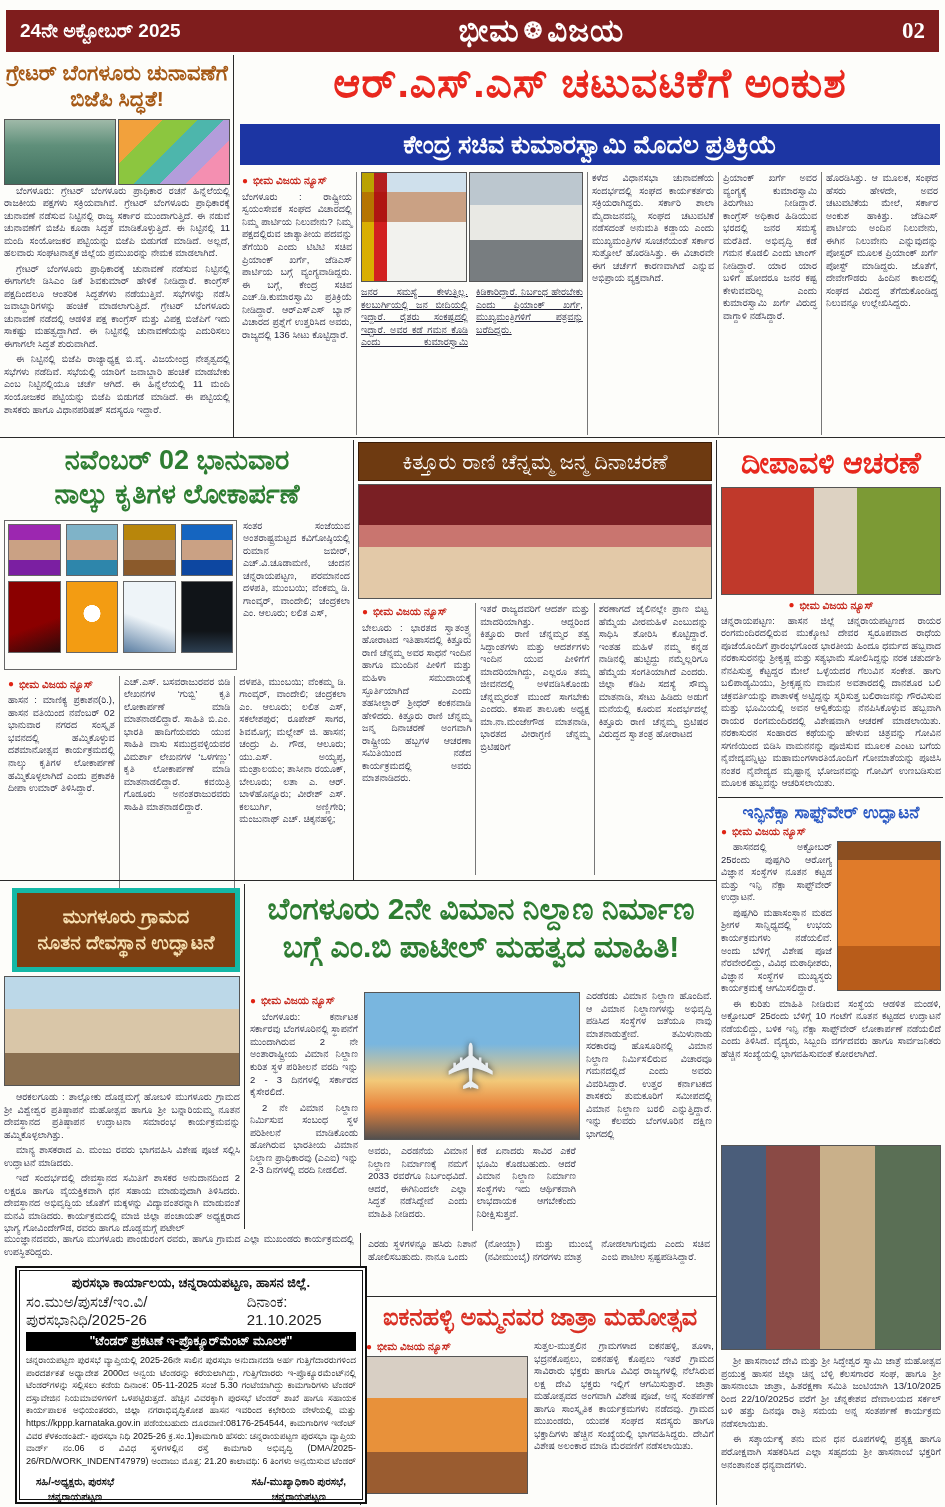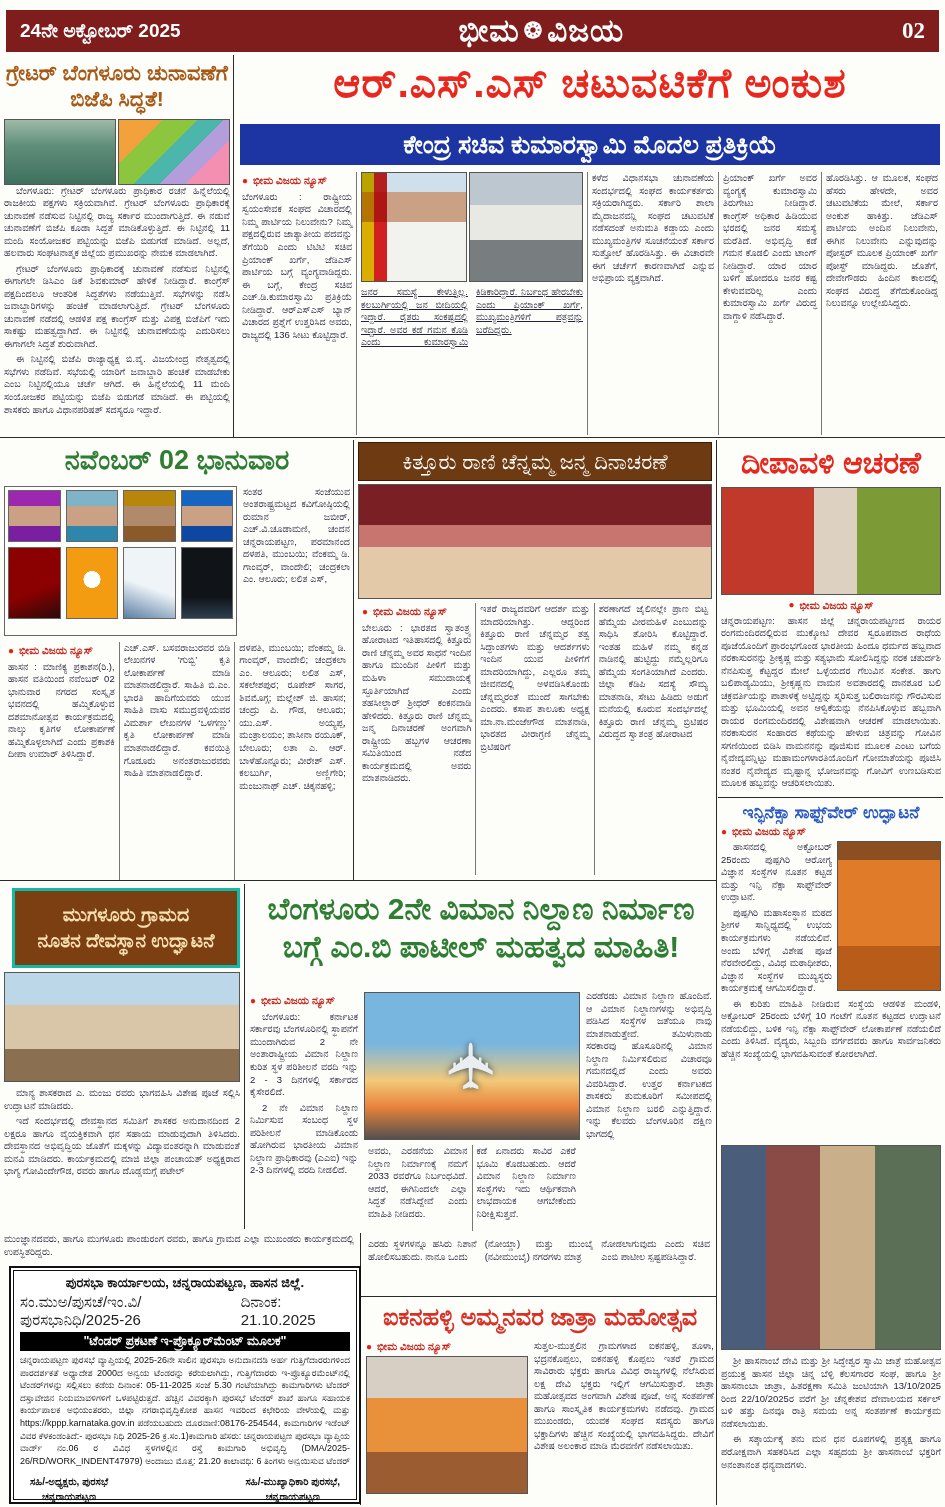--- a/index.html
+++ b/index.html
@@ -30,21 +30,21 @@
   .hl-center{text-align:center;font-weight:bold;line-height:1.25;}
   #gb-headline{color:#a65a17;font-size:21px;}
   #rss-headline{color:#e8281e;font-size:41px;letter-spacing:1px;}
   #rss-subhead{background:#1c35a3;color:#ffffff;font-size:25px;font-weight:bold;
                display:flex;align-items:center;justify-content:center;}
   #books-headline{color:#2e7d32;font-size:27px;}
   #kitturu-headline{background:#6e3a11;color:#fff;font-size:21px;display:flex;align-items:center;justify-content:center;}
   #deep-headline{color:#e8281e;font-size:30px;}
   #infinex-headline{color:#2b59c3;font-size:17px;}
   #mug-box{background:#7c3f12;color:#f7dfb0;font-size:19px;display:flex;flex-direction:column;
-           align-items:center;justify-content:center;font-weight:bold;line-height:1.35;border:3px solid #14b8a6;margin-left:8px;}
+           align-items:center;justify-content:center;font-weight:bold;line-height:1.35;border:5px solid #14b8a6;margin-left:8px;}
   #air-headline{color:#2e7d32;font-size:30px;}
   #aik-headline{color:#d93025;font-size:24px;}
   
   .ph-building{background:linear-gradient(180deg,#9fb9a8 0%,#5f8f7a 40%,#3f6f5e 100%);}
   .ph-map{background:linear-gradient(135deg,#f2a13c 0 25%,#8cc63f 25% 45%,#4db6ac 45% 60%,#b39ddb 60% 75%,#f48fb1 75% 100%);}
   .ph-kswamy{background:linear-gradient(180deg,#cfe0ec 0 18%,#caa184 18% 45%,#f2f2ee 45% 100%),
              linear-gradient(90deg,#e5b800 0 12%,#d22 12% 24%,transparent 24%);background-blend-mode:multiply;}
   .ph-rss{background:linear-gradient(180deg,#bcc7cf 0 30%,#e9e9e4 30% 62%,#787d80 62% 100%);}
   .ph-event{background:linear-gradient(180deg,#7a1f24 0 35%,#c9756f 35% 55%,#e3c9a8 55% 100%);}
   .ph-cow{background:linear-gradient(90deg,#c0392b 0 42%,#ddd2c2 42% 62%,#7c9a35 62% 100%);}
@@ -137,20 +137,21 @@
       <span>ಪ್ರಿಯಾಂಕ್ ಖರ್ಗೆ ಅವರ ವ್ಯಂಗ್ಯಕ್ಕೆ ಕುಮಾರಸ್ವಾಮಿ ತಿರುಗೇಟು ನೀಡಿದ್ದಾರೆ. ಕಾಂಗ್ರೆಸ್ ಅಧಿಕಾರ ಹಿಡಿಯುವ ಭರದಲ್ಲಿ ಜನರ ಸಮಸ್ಯೆ ಮರೆತಿದೆ. ಅಭಿವೃದ್ಧಿ ಕಡೆ ಗಮನ ಕೊಡಲಿ ಎಂದು ಟಾಂಗ್ ನೀಡಿದ್ದಾರೆ. ಯಾರ ಯಾರ ಬಳಿಗೆ ಹೋದರೂ ಜನರ ಕಷ್ಟ ಕೇಳುವವರಿಲ್ಲ ಎಂದು ಕುಮಾರಸ್ವಾಮಿ ಖರ್ಗೆ ವಿರುದ್ಧ ವಾಗ್ದಾಳಿ ನಡೆಸಿದ್ದಾರೆ.</span>
     </div>
     <div class="c body-txt" style="flex:0 0 112px;">
       <span>ಹೊರಡಿಸಿತ್ತು. ಆ ಮೂಲಕ, ಸಂಘದ ಹೆಸರು ಹೇಳದೇ, ಅವರ ಚಟುವಟಿಕೆಯ ಮೇಲೆ, ಸರ್ಕಾರ ಅಂಕುಶ ಹಾಕಿತ್ತು. ಜೆಡಿಎಸ್ ಪಾರ್ಟಿಯ ಅಂದಿನ ನಿಲುವೇನು, ಈಗಿನ ನಿಲುವೇನು ಎನ್ನುವುದನ್ನು ಪೋಸ್ಟರ್ ಮೂಲಕ ಪ್ರಿಯಾಂಕ್ ಖರ್ಗೆ ಪೋಸ್ಟ್ ಮಾಡಿದ್ದರು. ಜೊತೆಗೆ, ದೇವೇಗೌಡರು ಹಿಂದಿನ ಕಾಲದಲ್ಲಿ ಸಂಘದ ವಿರುದ್ಧ ತೆಗೆದುಕೊಂಡಿದ್ದ ನಿಲುವನ್ನೂ ಉಲ್ಲೇಖಿಸಿದ್ದರು.</span>
     </div>
   </div>
 
   <div class="abs" style="left:4px;top:444px;width:346px;">
     <div id="books-headline" class="hl-center">
       <div>ನವೆಂಬರ್ 02 ಭಾನುವಾರ</div>
+      <div>ನಾಲ್ಕು ಕೃತಿಗಳ ಲೋಕಾರ್ಪಣೆ</div>
     </div>
     <div style="display:flex;gap:6px;margin-top:8px;">
       <div style="flex:0 0 225px;border:1px solid #666;padding:3px;">
         <div class="pgrid">
           <div class="po1"></div>
           <div class="po2"></div>
           <div class="po3"></div>
           <div class="po4"></div>
           <div class="bk1"></div>
           <div class="bk2"></div>
@@ -230,20 +231,21 @@
     </div>
   </div>
 
   <div class="abs" style="left:4px;top:888px;width:236px;">
     <div id="mug-box" style="height:74px;">
       <div>ಮುಗಳೂರು ಗ್ರಾಮದ</div>
       <div>ನೂತನ ದೇವಸ್ಥಾನ ಉದ್ಘಾಟನೆ</div>
     </div>
     <div class="photo ph-temple" style="width:100%;height:110px;margin-top:4px;"></div>
     <div class="body-txt" style="height:146px;margin-top:5px;">
+      <p>ಆರಕಲಗೂಡು : ತಾಲ್ಲೋಕು ದೊಡ್ಡಮಗ್ಗೆ ಹೋಬಳಿ ಮುಗಳೂರು ಗ್ರಾಮದ ಶ್ರೀ ವಿಶ್ವೇಶ್ವರ ಪ್ರತಿಷ್ಠಾಪನೆ ಮಹೋತ್ಸವ ಹಾಗೂ ಶ್ರೀ ಬನ್ನಾರಿಯಮ್ಮ ನೂತನ ದೇವಸ್ಥಾನದ ಪ್ರತಿಷ್ಠಾಪನ ಉದ್ಘಾಟನಾ ಸಮಾರಂಭ ಕಾರ್ಯಕ್ರಮವನ್ನು ಹಮ್ಮಿಕೊಳ್ಳಲಾಗಿತ್ತು.</p>
       <p>ಮಾನ್ಯ ಶಾಸಕರಾದ ಎ. ಮಂಜು ರವರು ಭಾಗವಹಿಸಿ ವಿಶೇಷ ಪೂಜೆ ಸಲ್ಲಿಸಿ ಉದ್ಘಾಟನೆ ಮಾಡಿದರು.</p>
       <p>ಇದೆ ಸಂದರ್ಭದಲ್ಲಿ ದೇವಸ್ಥಾನದ ಸಮಿತಿಗೆ ಶಾಸಕರ ಅನುದಾನದಿಂದ 2 ಲಕ್ಷರೂ ಹಾಗೂ ವೈಯಕ್ತಿಕವಾಗಿ ಧನ ಸಹಾಯ ಮಾಡುವುದಾಗಿ ತಿಳಿಸಿದರು. ದೇವಸ್ಥಾನದ ಅಭಿವೃದ್ಧಿಯ ಜೊತೆಗೆ ಮಕ್ಕಳನ್ನು ವಿದ್ಯಾವಂತರನ್ನಾಗಿ ಮಾಡುವಂತೆ ಮನವಿ ಮಾಡಿದರು. ಕಾರ್ಯಕ್ರಮದಲ್ಲಿ ಮಾಜಿ ಜಿಲ್ಲಾ ಪಂಚಾಯತ್ ಅಧ್ಯಕ್ಷರಾದ ಭಾಗ್ಯ ಗೋವಿಂದೇಗೌಡ, ರವರು ಹಾಗೂ ದೊಡ್ಡಮಗ್ಗೆ ಪಟೇಲ್</p>
     </div>
   </div>
   <div class="abs rule vrule" style="left:244px;top:884px;height:345px;"></div>
   <div class="abs body-txt" style="left:4px;top:1233px;width:350px;height:30px;">ಮುಂಜ್ಞಾನದವರು, ಹಾಗೂ ಮುಗಳೂರು ಪಾಂಡುರಂಗ ರವರು, ಹಾಗೂ ಗ್ರಾಮದ ಎಲ್ಲಾ ಮುಖಂಡರು ಕಾರ್ಯಕ್ರಮದಲ್ಲಿ ಉಪಸ್ಥಿತರಿದ್ದರು.</div>
 
   <div class="abs" style="left:250px;top:890px;width:462px;">
     <div id="air-headline" class="hl-center">
       <div>ಬೆಂಗಳೂರು 2ನೇ ವಿಮಾನ ನಿಲ್ದಾಣ ನಿರ್ಮಾಣ</div>
@@ -281,21 +283,21 @@
         <div class="byline" style="margin:0 0 3px 0;">
           <span class="dot">●</span>
           <span>ಭೀಮ ವಿಜಯ ನ್ಯೂಸ್</span>
         </div>
         <div class="photo ph-crowd" style="width:100%;height:138px;"></div>
       </div>
       <div class="body-txt" style="height:160px;">ಸುತ್ತಲ-ಮುತ್ತಲಿನ ಗ್ರಾಮಗಳಾದ ಐಕನಹಳ್ಳಿ, ತೂಳಾ, ಭದ್ರನಕೊಪ್ಪಲು, ಐಕನಹಳ್ಳಿ ಕೊಪ್ಪಲು ಇತರೆ ಗ್ರಾಮದ ಸಾವಿರಾರು ಭಕ್ತರು ಹಾಗೂ ವಿವಿಧ ರಾಜ್ಯಗಳಲ್ಲಿ ನೆಲೆಸಿರುವ ಲಕ್ಷ ದೇವಿ ಭಕ್ತರು ಇಲ್ಲಿಗೆ ಆಗಮಿಸುತ್ತಾರೆ. ಜಾತ್ರಾ ಮಹೋತ್ಸವದ ಅಂಗವಾಗಿ ವಿಶೇಷ ಪೂಜೆ, ಅನ್ನ ಸಂತರ್ಪಣೆ ಹಾಗೂ ಸಾಂಸ್ಕೃತಿಕ ಕಾರ್ಯಕ್ರಮಗಳು ನಡೆದವು. ಗ್ರಾಮದ ಮುಖಂಡರು, ಯುವಕ ಸಂಘದ ಸದಸ್ಯರು ಹಾಗೂ ಭಕ್ತಾದಿಗಳು ಹೆಚ್ಚಿನ ಸಂಖ್ಯೆಯಲ್ಲಿ ಭಾಗವಹಿಸಿದ್ದರು. ದೇವಿಗೆ ವಿಶೇಷ ಅಲಂಕಾರ ಮಾಡಿ ಮೆರವಣಿಗೆ ನಡೆಸಲಾಯಿತು.</div>
     </div>
   </div>
 
-  <div id="tender" class="abs" style="left:9px;top:1266px;width:352px;height:238px;">
+  <div id="tender" class="abs" style="left:15px;top:1266px;width:352px;height:238px;">
     <div class="inner">
       <div class="office">ಪುರಸಭಾ ಕಾರ್ಯಾಲಯ, ಚನ್ನರಾಯಪಟ್ಟಣ, ಹಾಸನ ಜಿಲ್ಲೆ.</div>
       <div class="refrow">
         <span>ಸಂ.ಮುಅ/ಪುಸಚೆ/ಇಂ.ವಿ/ಪುರಸಭಾನಿಧಿ/2025-26</span>
         <span>ದಿನಾಂಕ: 21.10.2025</span>
       </div>
       <div class="bar">"ಟೆಂಡರ್ ಪ್ರಕಟಣೆ ಇ-ಪ್ರೊಕ್ಯೂರ್‌ಮೆಂಟ್ ಮೂಲಕ"</div>
       <div class="tbody" style="height:112px;overflow:hidden;">ಚನ್ನರಾಯಪಟ್ಟಣ ಪುರಸಭೆ ವ್ಯಾಪ್ತಿಯಲ್ಲಿ 2025-26ನೇ ಸಾಲಿನ ಪುರಸಭಾ ಅನುದಾನದಡಿ ಅರ್ಹ ಗುತ್ತಿಗೆದಾರರುಗಳಿಂದ ಪಾರದರ್ಶಕತೆ ಅಧ್ಯಾದೇಶ 2000ದ ಅನ್ವಯ ಟೆಂಡರನ್ನು ಕರೆಯಲಾಗಿದ್ದು, ಗುತ್ತಿಗೆದಾರರು ಇ-ಪ್ರೊಕ್ಯೂರಮೆಂಟ್‌ನಲ್ಲಿ ಟೆಂಡರ್‌ಗಳನ್ನು ಸಲ್ಲಿಸಲು ಕಡೆಯ ದಿನಾಂಕ: 05-11-2025 ಸಂಜೆ 5.30 ಗಂಟೆಯಾಗಿದ್ದು ಕಾಮಗಾರಿಗಳು ಟೆಂಡರ್ ದಸ್ತಾವೇಜಿನ ನಿಯಮಾವಳಿಗಳಿಗೆ ಒಳಪಟ್ಟಿರುತ್ತದೆ. ಹೆಚ್ಚಿನ ವಿವರಕ್ಕಾಗಿ ಪುರಸಭೆ ಟೆಂಡರ್ ಶಾಖೆ ಹಾಗೂ ಸಹಾಯಕ ಕಾರ್ಯಪಾಲಕ ಅಭಿಯಂತರರು, ಜಿಲ್ಲಾ ನಗರಾಭಿವೃದ್ಧಿಕೋಶ ಹಾಸನ ಇವರಿಂದ ಕಛೇರಿಯ ವೇಳೆಯಲ್ಲಿ ಮತ್ತು https://kppp.karnataka.gov.in ಪಡೆಯಬಹುದು ದೂರವಾಣಿ:08176-254544, ಕಾಮಗಾರಿಗಳ ಇಡೆಂಟ್ ವಿವರ ಕೆಳಕಂಡಂತಿದೆ:- ಪುರಸಭಾ ನಿಧಿ 2025-26 ಕ್ರ.ಸಂ.1)ಕಾಮಗಾರಿ ಹೆಸರು: ಚನ್ನರಾಯಪಟ್ಟಣ ಪುರಸಭಾ ವ್ಯಾಪ್ತಿಯ ವಾರ್ಡ್ ನಂ.06 ರ ವಿವಿಧ ಸ್ಥಳಗಳಲ್ಲಿನ ರಸ್ತೆ ಕಾಮಗಾರಿ ಅಭಿವೃದ್ಧಿ (DMA/2025-26/RD/WORK_INDENT47979) ಅಂದಾಜು ಮೊತ್ತ: 21.20 ಕಾಲಾವಧಿ: 6 ತಿಂಗಳು ಅನ್ವಯಿಸುವ ಟೆಂಡರ್ ದಸ್ತಾವೇಜು: ಕೆ.ಡಬ್ಲ್ಯೂ-2 ಸೂಚನೆ:- ಮೇಲ್ಕಾಣಿಸಿದ ದಿನಾಂಕಗಳಲ್ಲಿ ಸಾರ್ವತ್ರಿಕ ರಜೆ ಎಂದು ಘೋಷಣೆ ಮಾಡಿದ್ದಲ್ಲಿ ರಜಾ ದಿನದ ಮುಂದಿನ ದಿನಾಂಕವನ್ನು ಪರಿಗಣಿಸತಕ್ಕದ್ದು.</div>
       <div class="sigs">
         <div>

